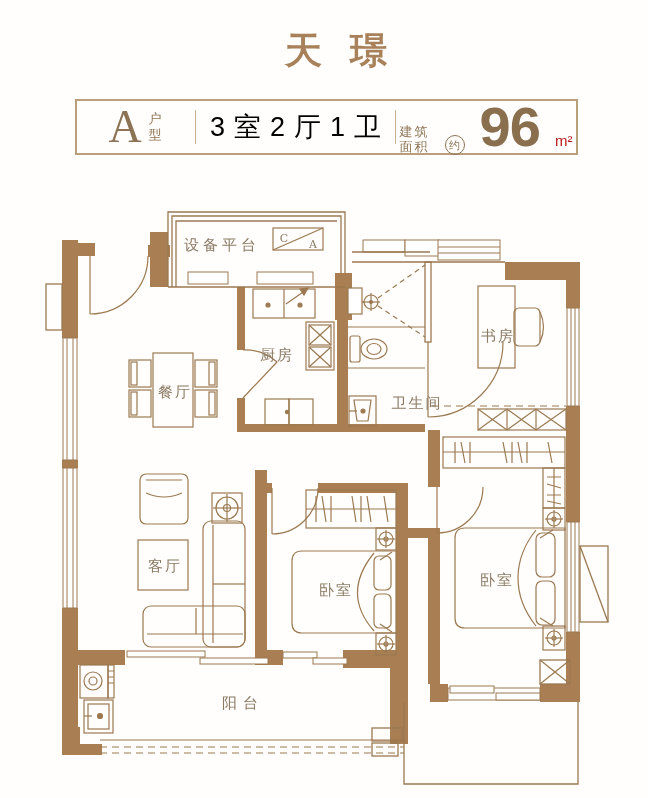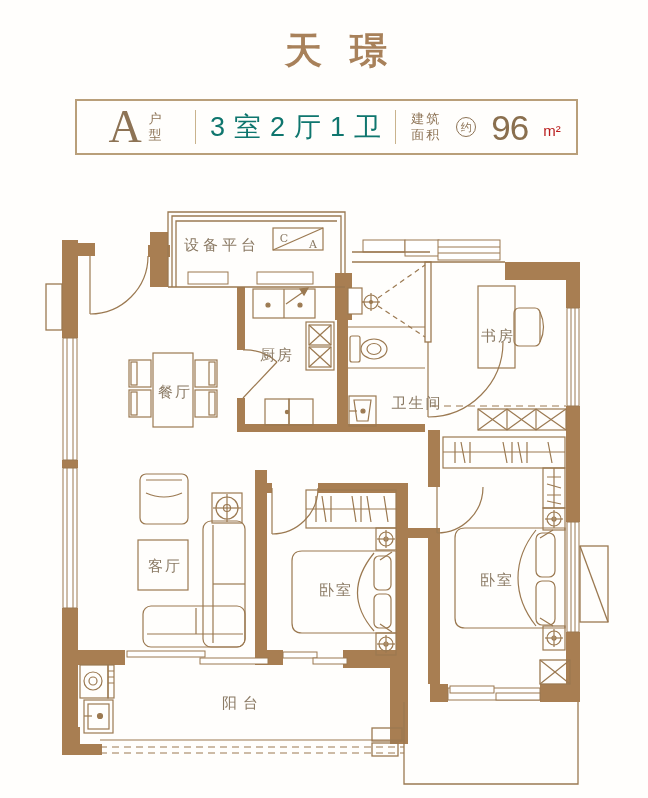--- a/index.html
+++ b/index.html
@@ -9,26 +9,26 @@
          font-size:37px;font-weight:600;color:#a8815a;letter-spacing:28px;text-indent:28px;
          font-family:"DejaVu Sans",sans-serif;}
   .header-box{position:absolute;left:75px;top:99px;width:499px;height:52px;
               border:2px solid #b99f7a;display:flex;align-items:center;background:#fffefc;}
   .hb-type{width:118px;display:flex;align-items:center;justify-content:center;gap:7px;}
   .hb-type-letter{font-size:46px;font-weight:400;color:#8d7355;line-height:1;
                   font-family:"Liberation Serif",serif;}
   .stack{display:flex;flex-direction:column;font-size:13px;color:#8d7355;line-height:1.2;
          letter-spacing:2px;}
   .divider{width:1px;height:34px;background:#c9b38d;}
-  .hb-layout{flex:1;text-align:center;font-size:27px;color:#0f766e;letter-spacing:9px;text-indent:9px;}
-  .hb-area{width:180px;display:flex;align-items:center;justify-content:center;gap:15px;}
+  .hb-layout{flex:1;text-align:center;font-size:27px;color:#000000;letter-spacing:9px;text-indent:9px;}
+  .hb-area{width:180px;display:flex;align-items:flex-end;justify-content:center;gap:15px;}
   .approx-circle{width:18px;height:18px;border:1px solid #8d7355;border-radius:50%;
                  font-size:11px;display:flex;align-items:center;justify-content:center;
                  color:#8d7355;flex:0 0 auto;}
-  .area-value{font-size:35px;font-weight:400;color:#8a6f4e;line-height:1;letter-spacing:-1px;}
+  .area-value{font-size:56px;font-weight:700;color:#8a6f4e;line-height:1;letter-spacing:-1px;}
   .area-unit{font-size:15px;color:#b91c1c;align-self:flex-end;padding-bottom:6px;}
   svg{position:absolute;left:0;top:190px;}
   svg text{font-family:"DejaVu Serif","Liberation Serif",serif;fill:#8b7a64;}
 </style>
 </head>
 <body>
 
 <div class="page">
 
   <div class="title">天璟</div>

